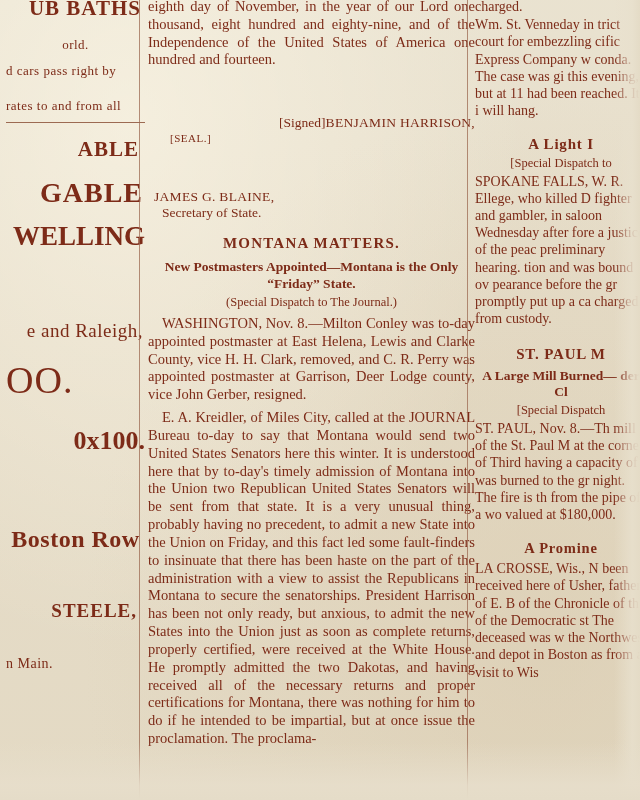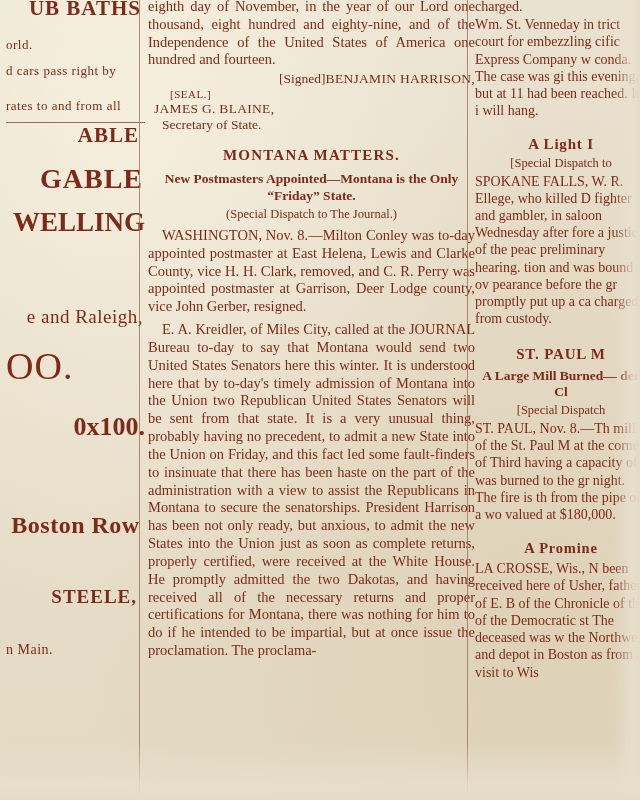--- a/index.html
+++ b/index.html
@@ -56,21 +56,21 @@
   #l-title-baths {
     font-size: 21px;
     font-weight: bold;
     letter-spacing: 1px;
     margin-top: -4px;
     text-align: right;
     padding-right: 4px;
   }
   #l-world {
     font-size: 13px;
-    text-align: left;
+    text-align: center;
     margin-top: 16px;
     padding-left: 0px;
   }
   #l-cars {
     font-size: 13px;
     text-align: left;
     margin-top: 10px;
     line-height: 1.25;
   }
   #l-rates {
@@ -85,20 +85,21 @@
   }
   #l-hr {
     border: 0;
     border-top: 1px solid #9c6a52;
     margin: 8px 0 0 0;
   }
   #l-able {
     font-size: 21px;
     font-weight: bold;
     text-align: right;
+    margin-top: 14px;
     letter-spacing: 1px;
     padding-right: 6px;
   }
   #l-gable {
     font-size: 28px;
     font-weight: bold;
     text-align: right;
     margin-top: 15px;
     letter-spacing: 1px;
     padding-right: 2px;
@@ -172,20 +173,21 @@
     line-height: 1.2;
   }
   .sig-row {
     display: flex;
     justify-content: flex-end;
     align-items: baseline;
   }
   .smallcaps {
     font-variant: small-caps;
     letter-spacing: .3px;
+    margin-top: 44px;
   }
   #c-seal {
     margin-left: 22px;
     font-size: 11px;
     letter-spacing: .5px;
   }
   #c-jgblaine {
     margin-left: 6px;
   }
   #c-secstate {

